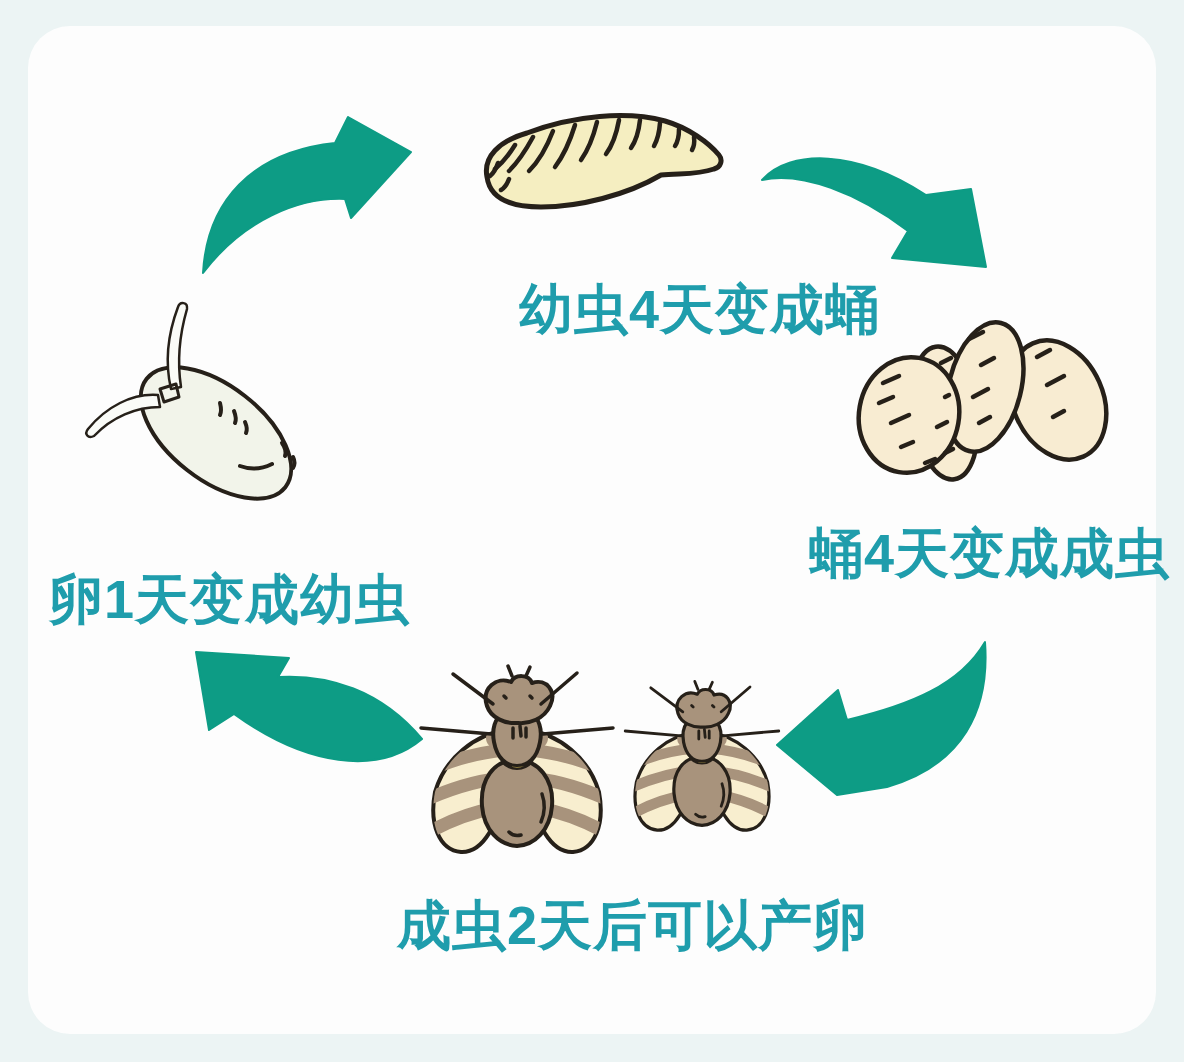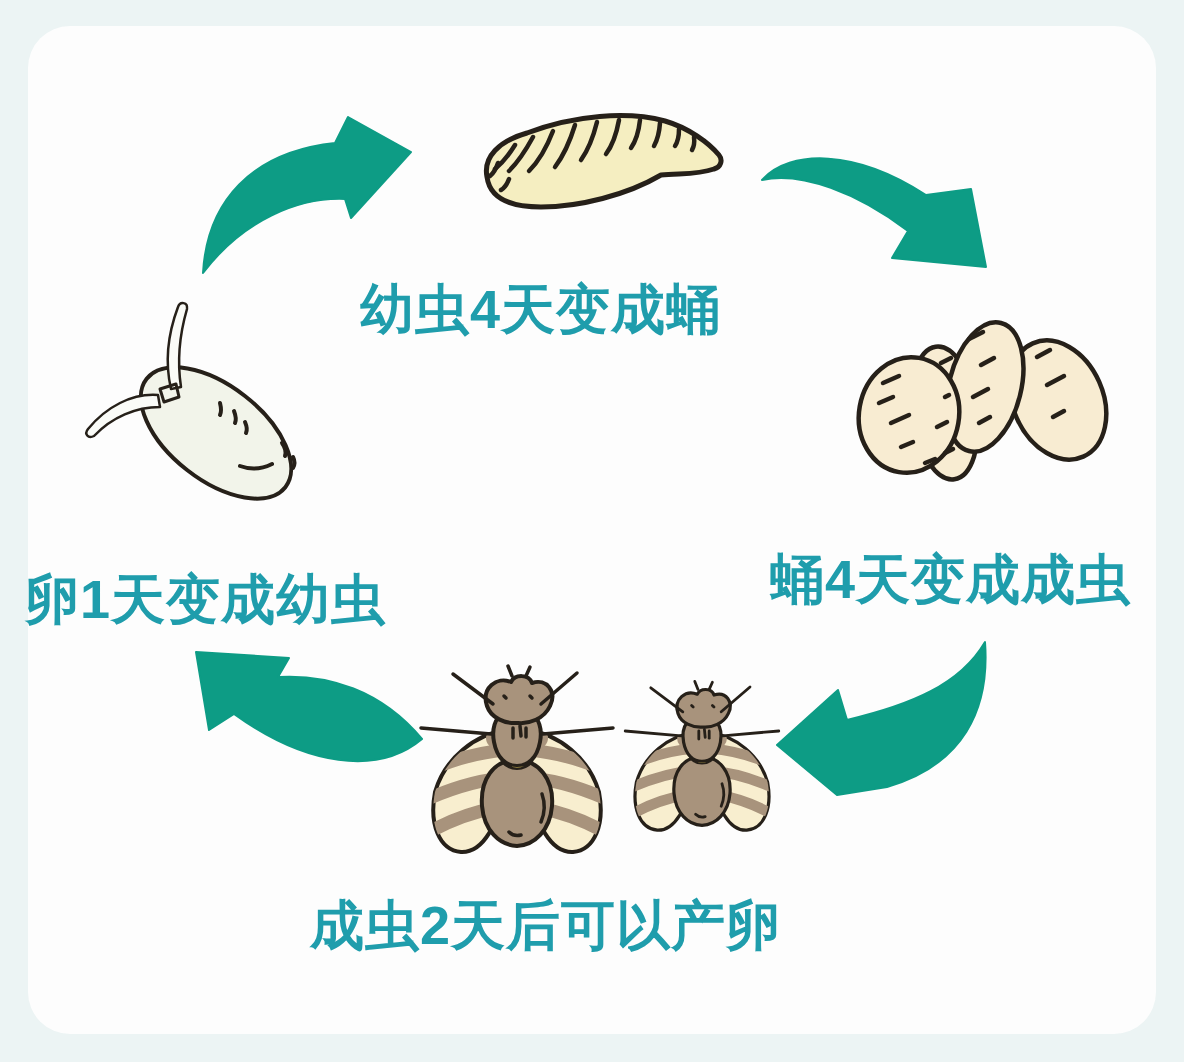--- a/index.html
+++ b/index.html
@@ -7,28 +7,28 @@
     width:1184px;height:1062px;position:relative;overflow:hidden;
     background:#ecf4f4;
     font-family:"Liberation Sans","DejaVu Sans",sans-serif;
   }
   .card{
     position:absolute;left:28px;top:26px;width:1128px;height:1008px;
     background:#fdfdfd;border-radius:42px;
   }
   .abs{position:absolute;}
   .stage-label{
-    position:absolute;text-align:left;
+    position:absolute;text-align:right;
     font-size:54px;font-weight:600;letter-spacing:1px;line-height:1.15;
     color:#1f9dac;white-space:nowrap;
   }
   .lbl-larva{left:360px;top:278px;width:520px;}
-  .lbl-pupa {left:770px;top:548px;width:400px;}
+  .lbl-pupa {left:770px;top:522px;width:400px;}
   .lbl-egg  {left:25px; top:568px;width:385px;}
-  .lbl-adult{left:310px;top:894px;width:540px;}
+  .lbl-adult{left:328px;top:894px;width:540px;}
   svg{display:block;overflow:visible;}
 </style>
 </head>
 <body>
 
 <div class="card"></div>
 
 <svg class="abs" style="left:195px;top:110px" width="222" height="170" viewBox="0 0 222 170">
   <path d="M 8 163 C 12 92, 56 42, 140 33 L 153 7 L 216 42 L 156 108 L 150 89 C 104 87, 48 110, 8 163 Z" stroke="#0d9c85" stroke-width="2" stroke-linejoin="round" fill="#0d9c85"></path>
 </svg>

